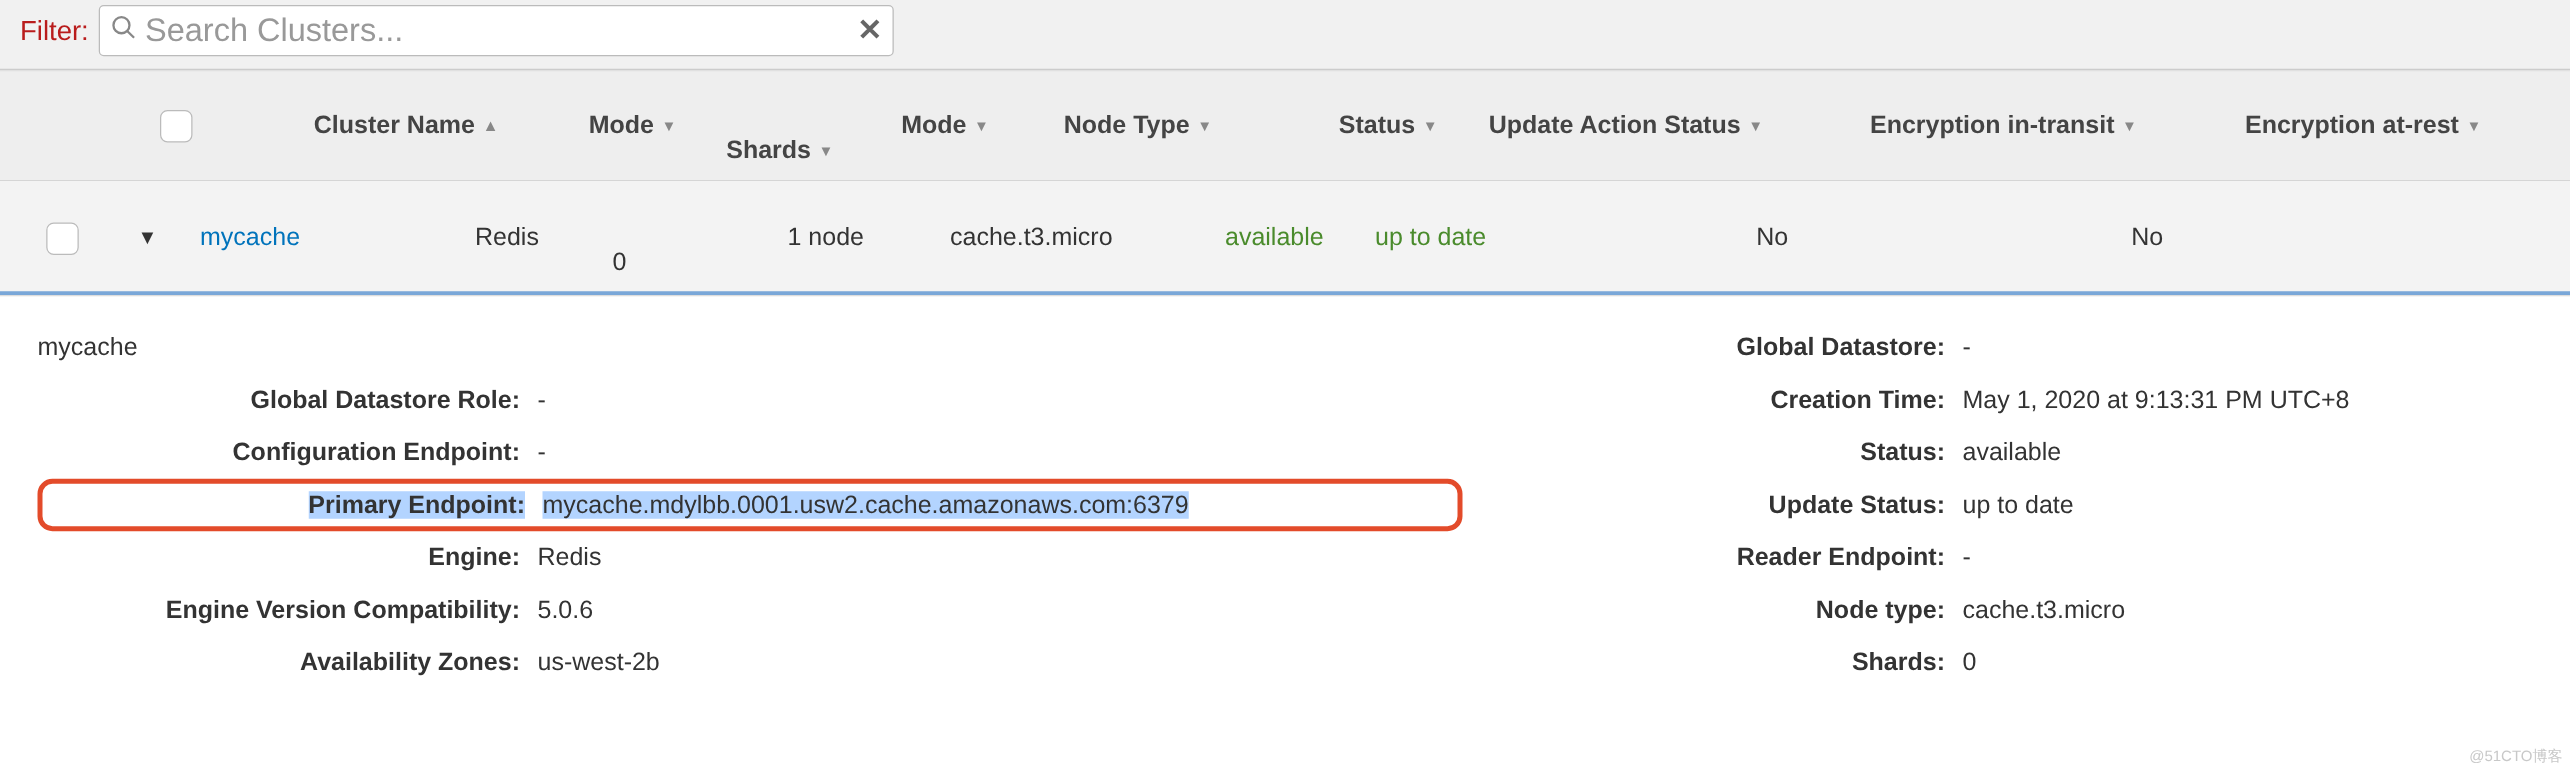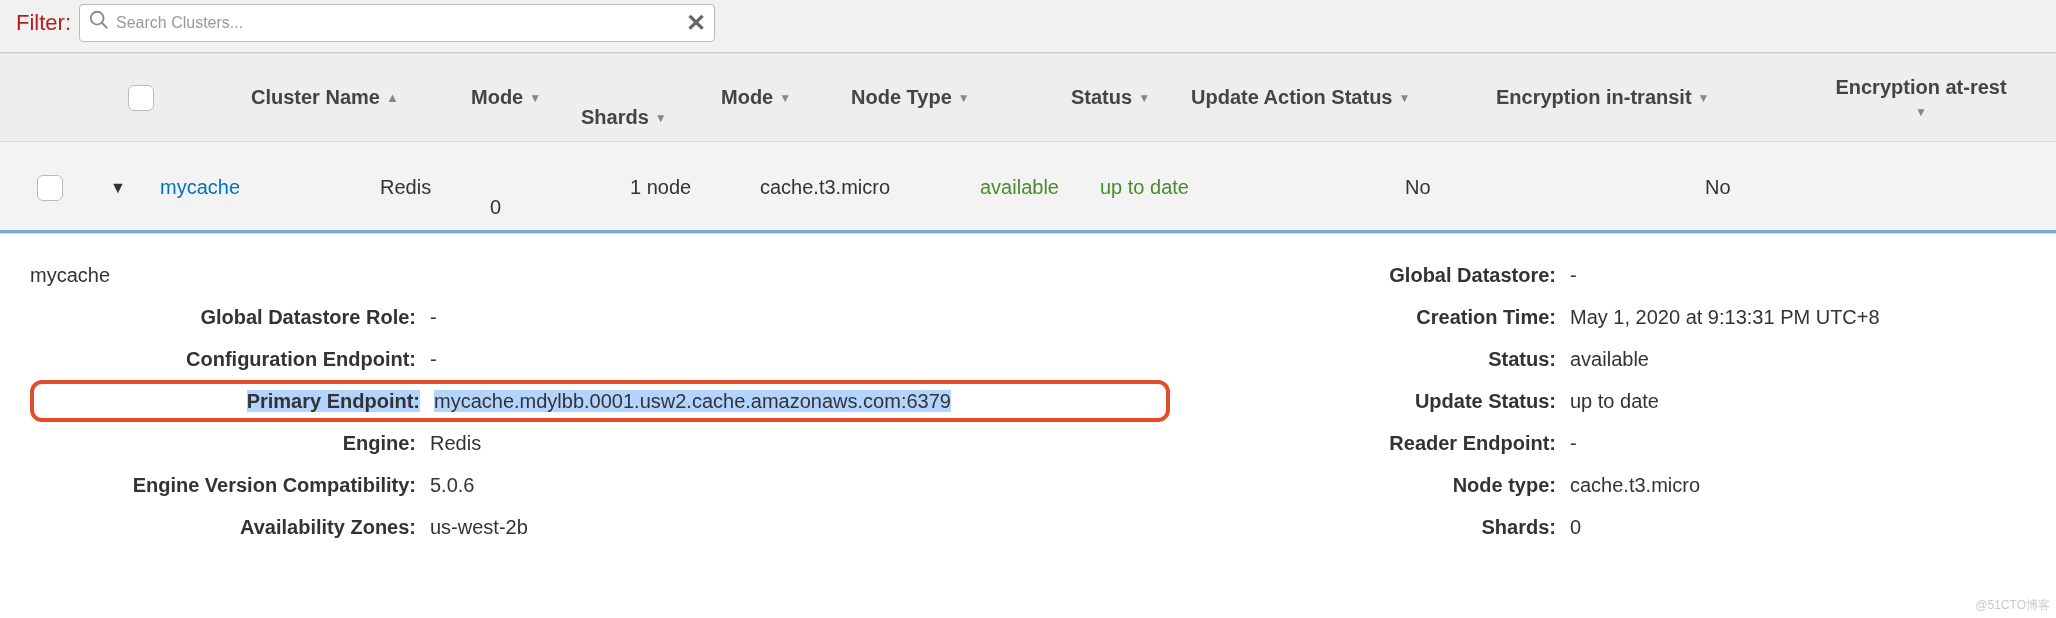--- a/index.html
+++ b/index.html
@@ -36,21 +36,21 @@
   .search-wrap .lens {
     color: #888;
     font-size: 22px;
     margin-right: 6px;
     flex-shrink: 0;
   }
   .search-wrap input {
     flex: 1;
     border: none;
     outline: none;
-    font-size: 16px;
+    font-size: 26px;
     color: #ef4444;
     background: transparent;
   }
   .search-wrap input::placeholder { color: #999; }
   .search-wrap .clear {
     color: #666;
     font-size: 24px;
     font-weight: 700;
     cursor: pointer;
     line-height: 1;
@@ -99,21 +99,21 @@
   .caret-asc { color: #888; font-size: 13px; }
   .caret-down-sm { color: #888; font-size: 12px; }
   .c-name   { width: 220px; }
   .c-mode   { width: 110px; }
   .c-shards { width: 140px; margin-top: 40px; }
   .c-nodes  { width: 130px; }
   .c-type   { width: 220px; }
   .c-status { width: 120px; }
   .c-update { width: 305px; }
   .c-enc-t  { width: 300px; }
-  .c-enc-r  { width: 260px; flex-direction: column; }
+  .c-enc-r  { width: 260px; }
   .trow {
     display: flex;
     align-items: center;
     padding: 14px 0;
     border-bottom: 1px solid #ddd;
     background: #f3f3f3;
     box-shadow: inset 0 -3px 0 #7aa7d8;
   }
   .trow .expand {
     width: 60px;

